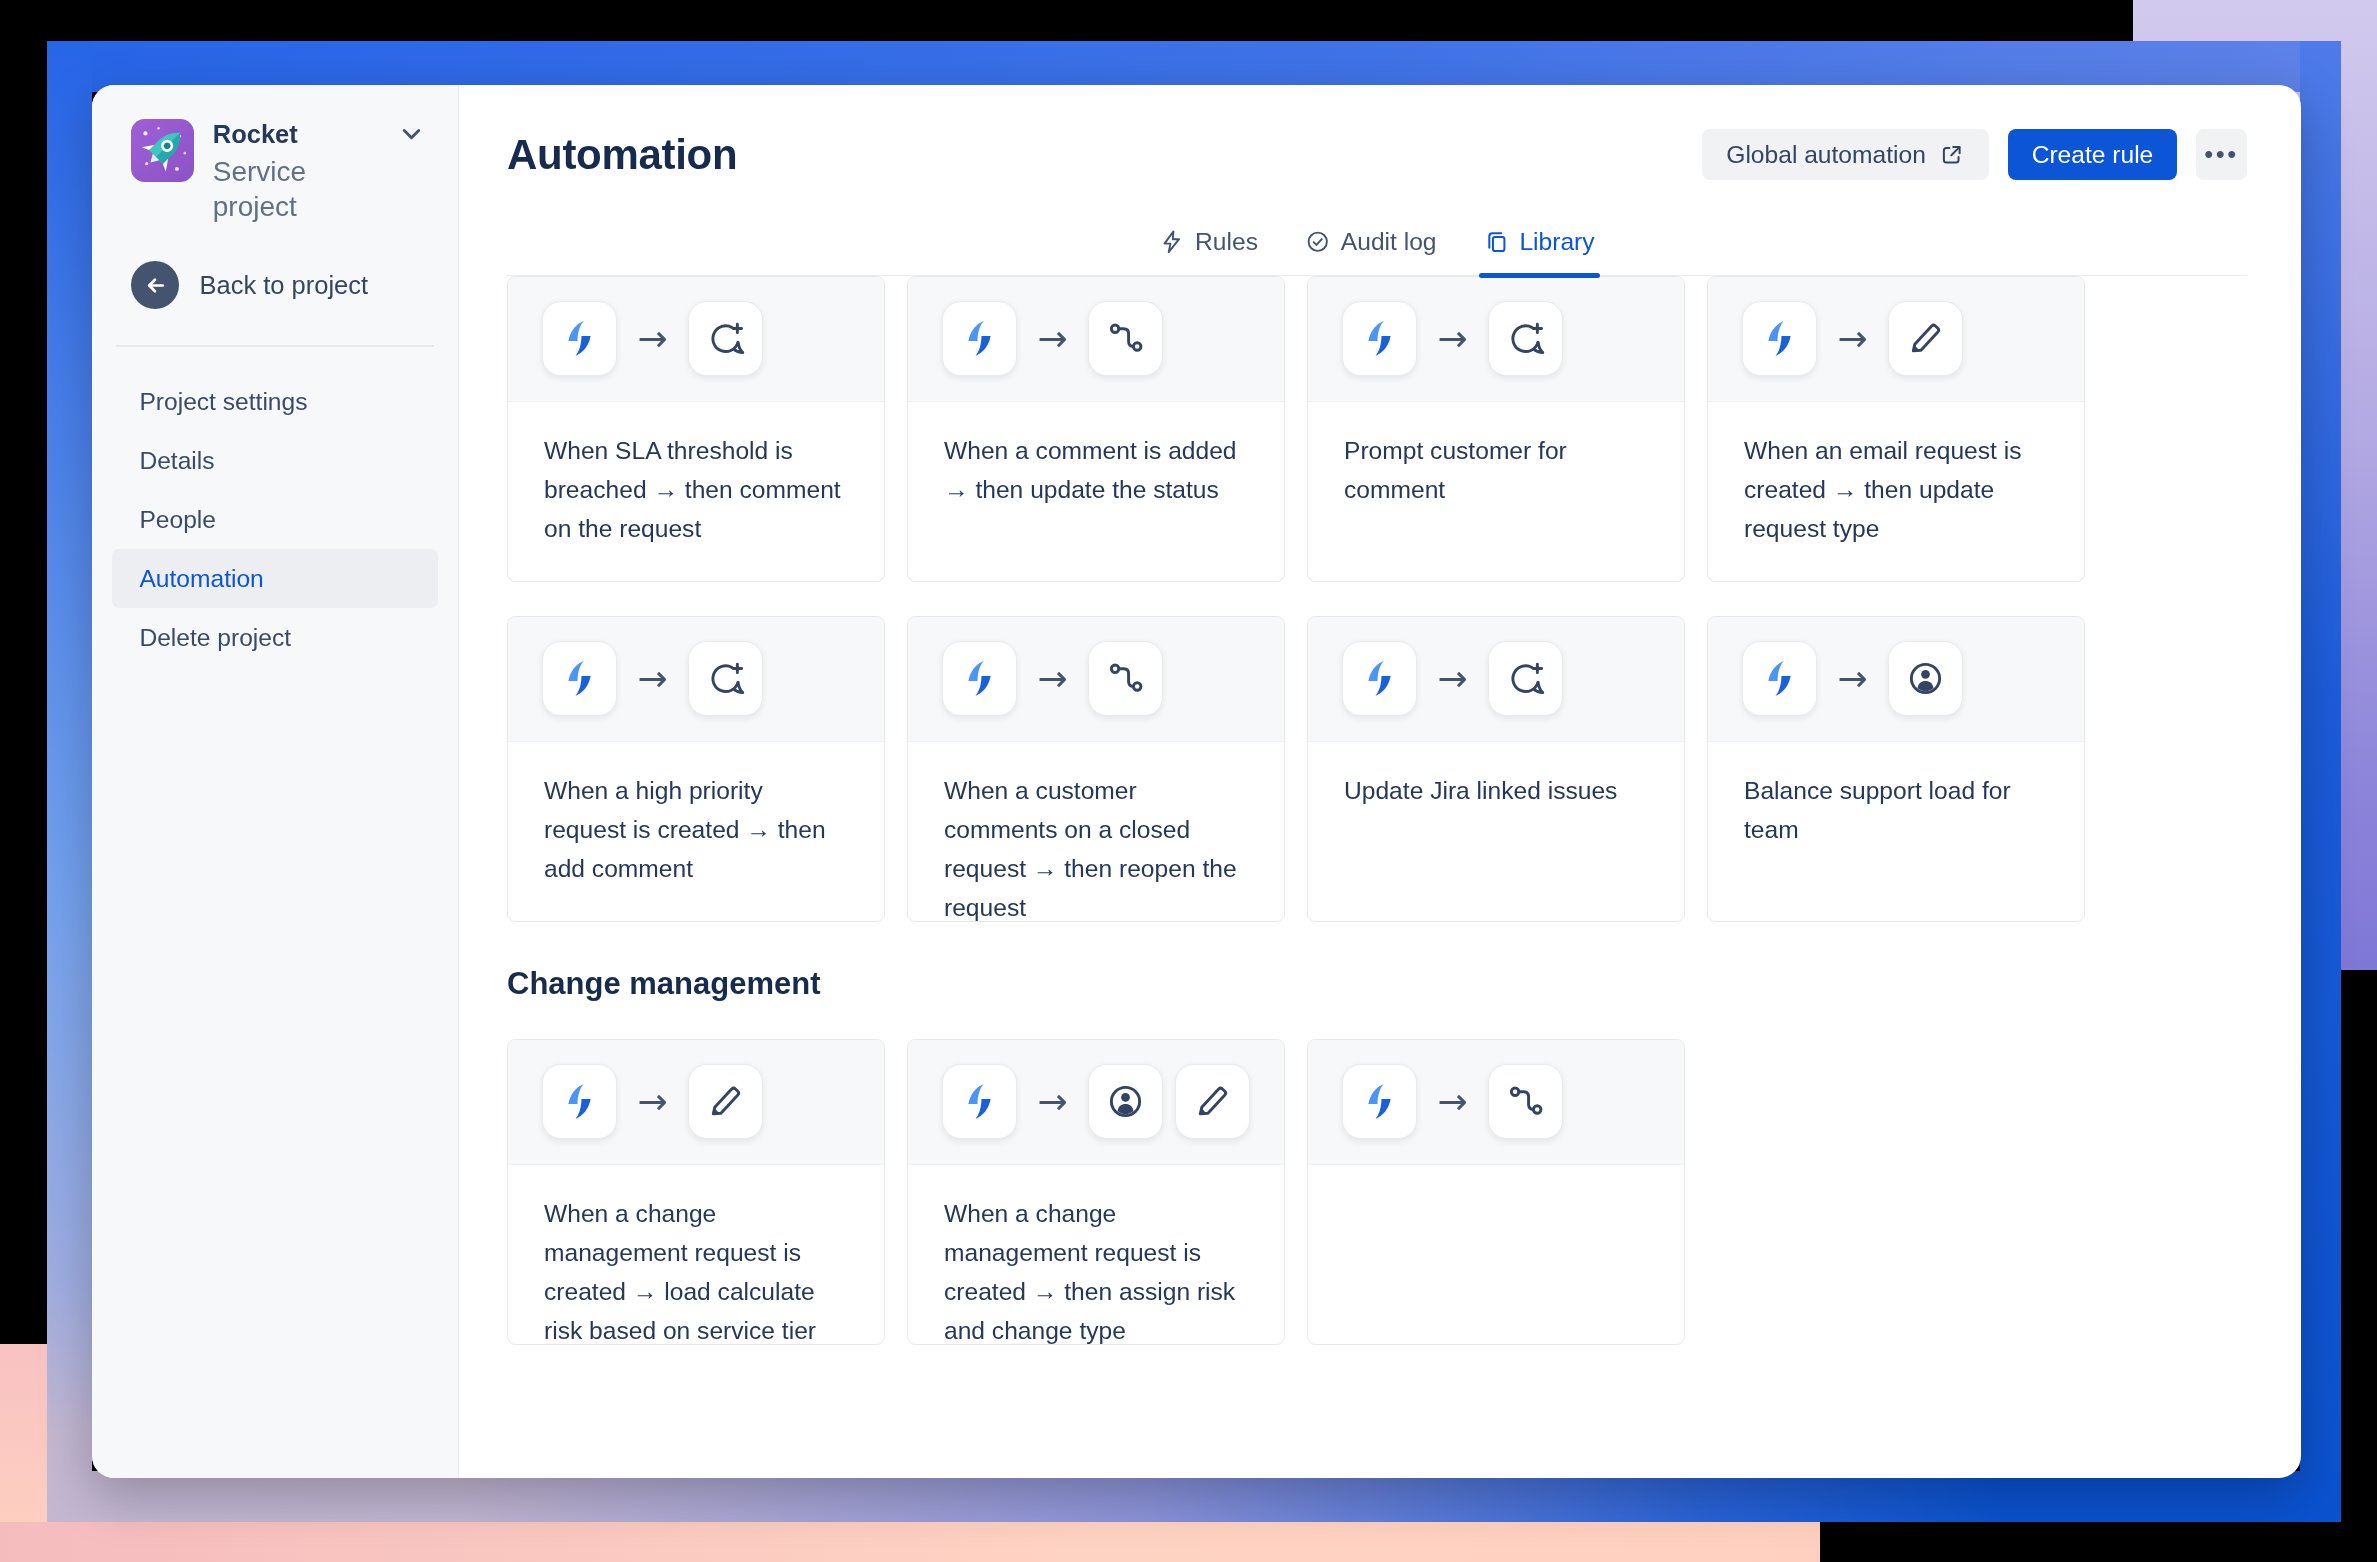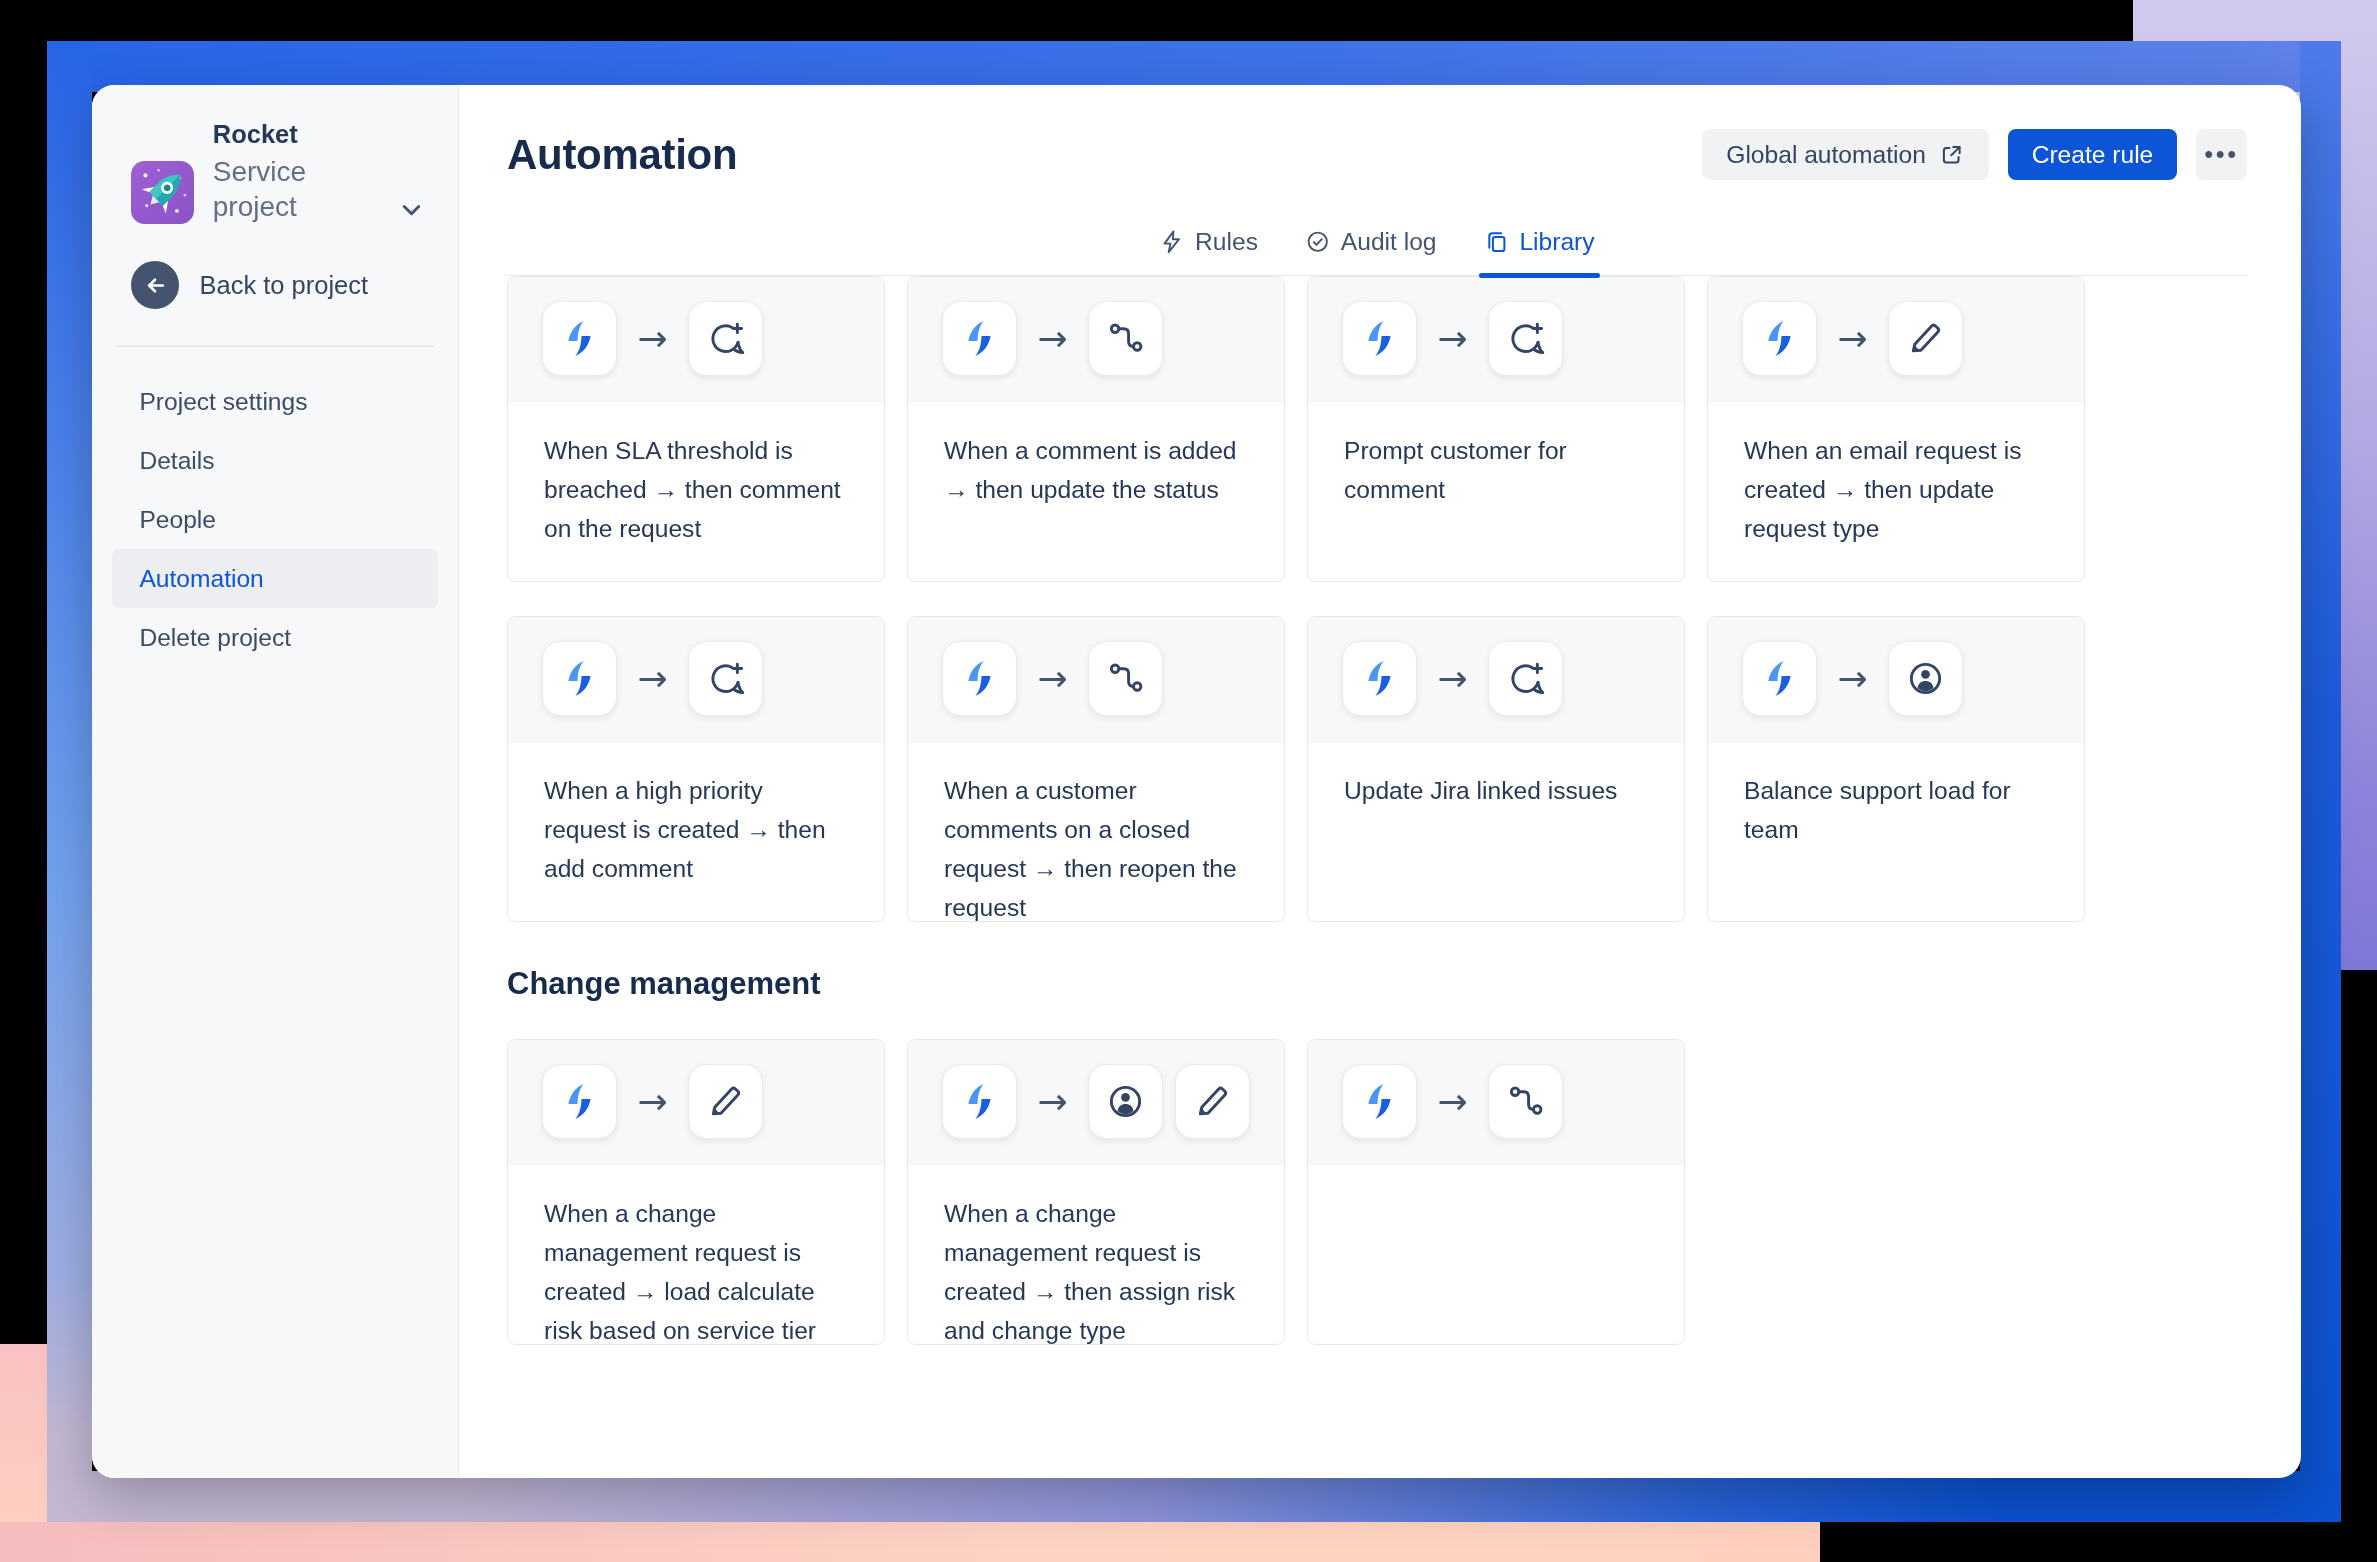--- a/index.html
+++ b/index.html
@@ -20,21 +20,21 @@
   .band-right{left:2300px;top:41px;width:41px;height:1481px;
     background:linear-gradient(to bottom,#4e7be9 0%,#1c5cdc 45%,#0b52d0 100%);}
   .band-bottom{left:47px;top:1471px;width:2294px;height:51px;
     background:linear-gradient(to right,#c3b7d2 0%,#c2b6d3 18%,#8c93da 48%,#2a63d8 72%,#0b52d0 85%);}
   
   #window{position:absolute;left:92px;top:85px;width:2209px;height:1393px;background:#fff;
     border-radius:22px;display:flex;overflow:hidden;box-shadow:0 17px 51px rgba(0,0,0,.25);}
   
   #sidebar{width:367px;min-width:367px;background:#f7f8f9;border-right:1.7px solid #e8eaee;
     padding:34px 20.4px 0 20.4px;box-sizing:border-box;}
-  .proj-row{display:flex;align-items:flex-end;gap:18.7px;padding-left:18.7px;}
+  .proj-row{display:flex;align-items:flex-start;gap:18.7px;padding-left:18.7px;}
   .avatar{width:63px;height:63px;border-radius:13.6px;background:linear-gradient(135deg,#a05fd6,#8b53c6);
     display:flex;align-items:center;justify-content:center;flex:0 0 auto;}
   .proj-meta{line-height:1.25;}
   .proj-name{font-size:25.5px;font-weight:700;color:#253858;}
   .proj-type{font-size:28px;color:#626f86;margin-top:3.4px;}
   .chev{margin-left:auto;margin-right:12px;display:flex;}
   .back-row{display:flex;align-items:center;gap:20.4px;margin-top:37px;padding-left:18.7px;cursor:pointer;}
   .back-circle{width:48px;height:48px;border-radius:50%;background:#44546f;display:flex;
     align-items:center;justify-content:center;flex:0 0 auto;}
   .back-label{font-size:25.5px;font-weight:500;color:#344563;}

